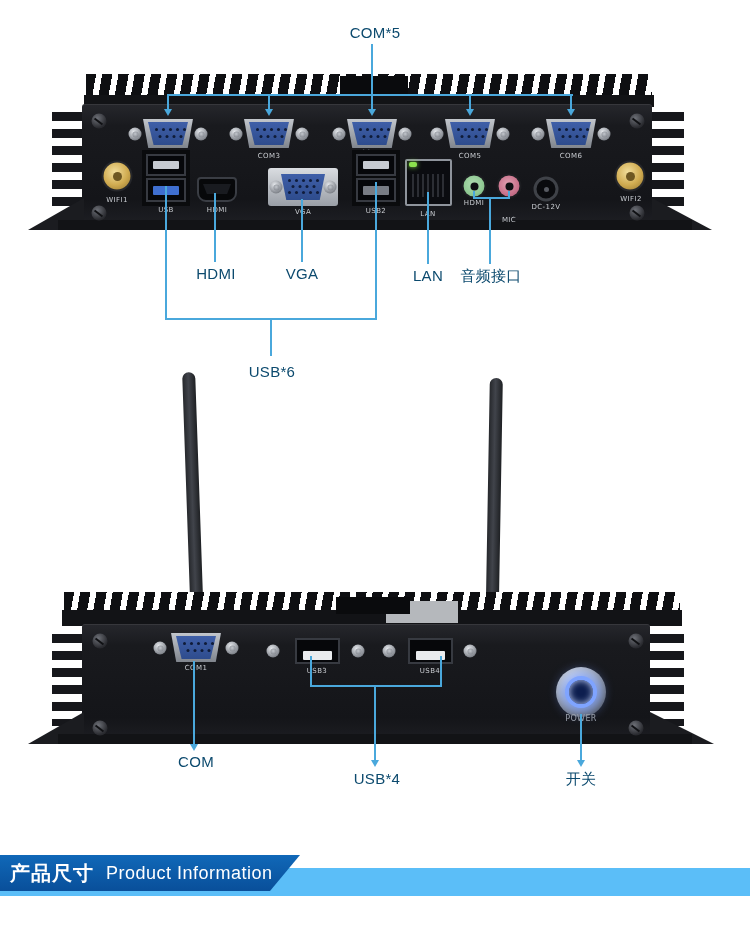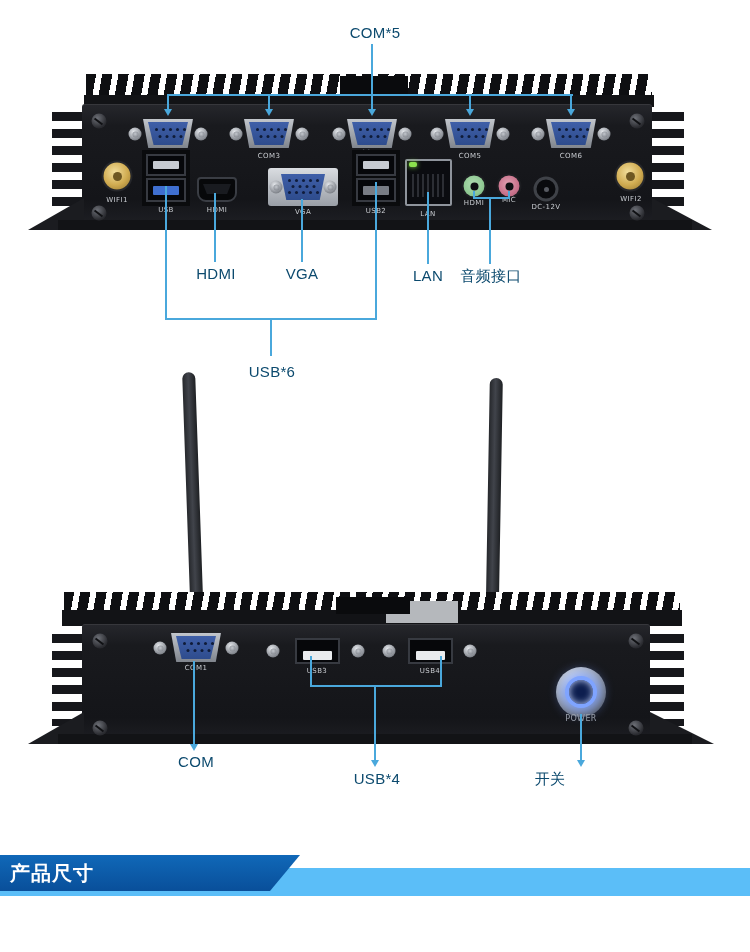--- a/index.html
+++ b/index.html
@@ -163,21 +163,21 @@
 
     <div class="lan" style="left:405px;top:159px">
         <div class="led"></div>
         <div class="pins"></div>
       </div>
     <div class="silk" style="left:428px;top:210px">LAN</div>
 
     <div class="jack green" style="left:474px;top:186px"></div>
     <div class="silk" style="left:474px;top:199px">HDMI</div>
     <div class="jack pink" style="left:509px;top:186px"></div>
-    <div class="silk" style="left:509px;top:196px">MIC</div>
+    <div class="silk" style="left:509px;top:216px">MIC</div>
 
     <div class="dc" style="left:546px;top:189px"></div>
     <div class="silk" style="left:546px;top:203px">DC-12V</div>
 
     <div class="sma" style="left:630px;top:176px"></div>
     <div class="silk" style="left:631px;top:195px">WIFI2</div>
   </div>
 
   <div>
     <div class="callout" style="left:375px;top:24px">COM*5</div>
@@ -268,23 +268,24 @@
 
     <div class="ln" style="left:310px;top:656px;width:2px;height:31px"></div>
     <div class="ln" style="left:440px;top:656px;width:2px;height:31px"></div>
     <div class="ln" style="left:310px;top:685px;width:132px;height:2px"></div>
     <div class="ln" style="left:374px;top:687px;width:2px;height:75px"></div>
     <div class="arrow" style="left:375px;top:760px"></div>
     <div class="callout" style="left:377px;top:770px">USB*4</div>
 
     <div class="ln" style="left:580px;top:714px;width:2px;height:48px"></div>
     <div class="arrow" style="left:581px;top:760px"></div>
-    <div class="callout" style="left:550px;top:770px">开关</div>
+    <div class="callout" style="left:581px;top:770px">开关</div>
   </div>
 
   <div>
     <div class="banner-light"></div>
     <div class="banner-dark">
       <span class="banner-zh">产品尺寸</span>
+      <span class="banner-en">Product Information</span>
     </div>
   </div>
 
 </div>
 
 </body></html>

